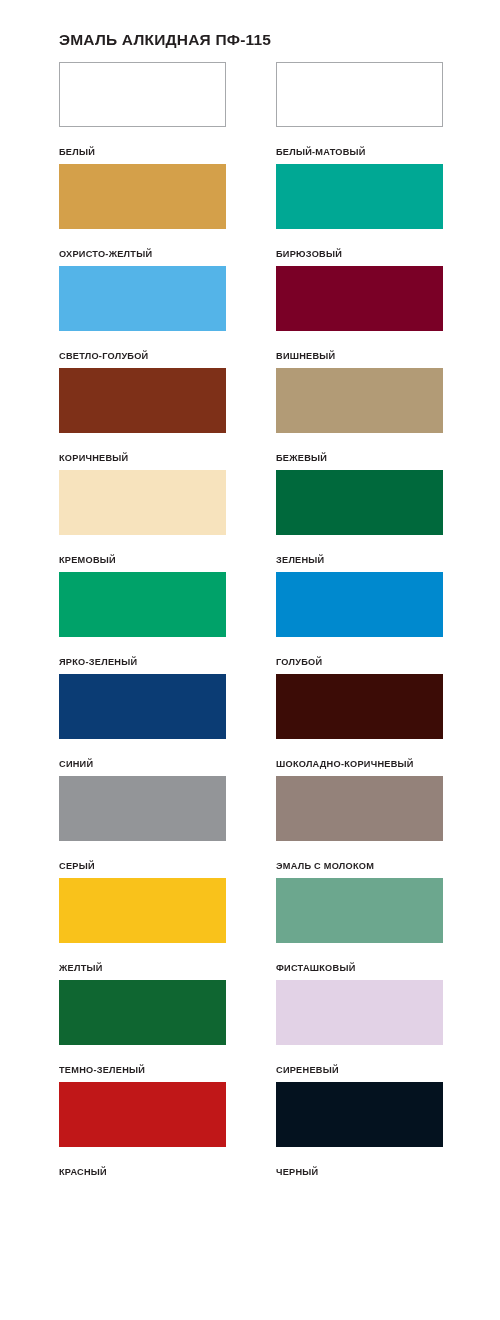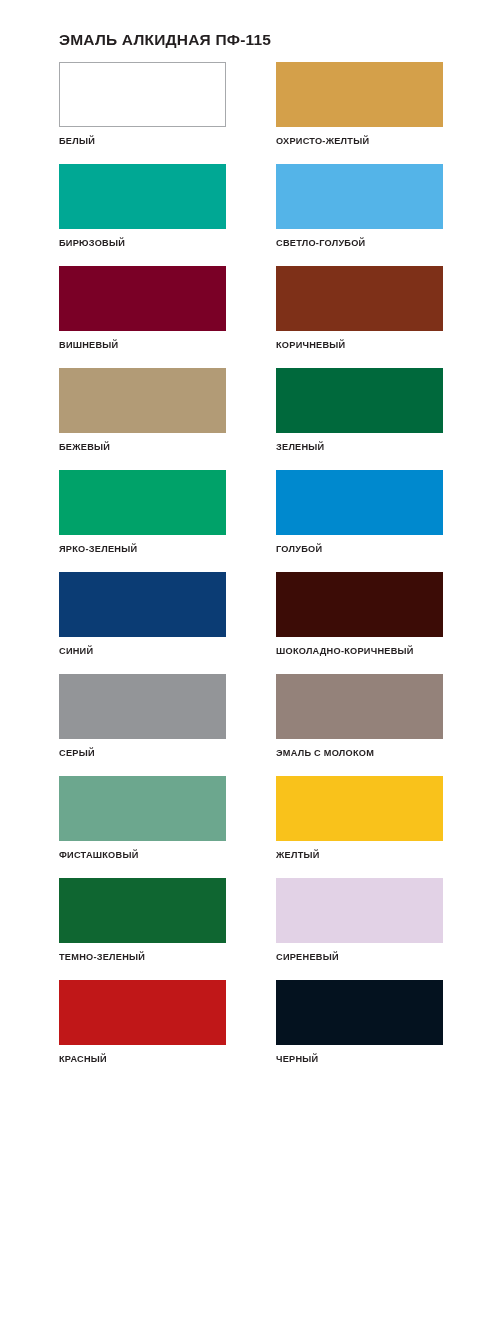--- a/index.html
+++ b/index.html
@@ -56,41 +56,45 @@
     height: 65px;
     display: block;
     box-sizing: border-box;
     background: #ffffff;
   }
   .swatch-chip.outlined {
     border: 1px solid #a7a9ac;
   }
   .swatch-label {
     display: block;
-    margin-top: 9px;
+    margin-top: 20px;
     font-size: 9.2px;
     font-weight: 700;
     letter-spacing: 0.25px;
     color: #231f20;
     line-height: 11px;
     white-space: nowrap;
     font-family: "Liberation Sans", sans-serif;
   }
 </style>
 </head>
 <body>
 
 <div class="sheet">
 
   <div class="chart-title">ЭМАЛЬ АЛКИДНАЯ ПФ-115</div>
 
   <div class="swatch-grid">
       <div class="swatch-cell">
         <span class="swatch-chip outlined" style="background: rgb(255, 255, 255);"></span>
         <span class="swatch-label">БЕЛЫЙ</span>
+      </div>
+      <div class="swatch-cell">
+        <span class="swatch-chip outlined" style="background: rgb(255, 255, 255);"></span>
+        <span class="swatch-label">БЕЛЫЙ-МАТОВЫЙ</span>
       </div>
       <div class="swatch-cell">
         <span class="swatch-chip" style="background: rgb(212, 160, 74);"></span>
         <span class="swatch-label">ОХРИСТО-ЖЕЛТЫЙ</span>
       </div>
       <div class="swatch-cell">
         <span class="swatch-chip" style="background: rgb(0, 168, 148);"></span>
         <span class="swatch-label">БИРЮЗОВЫЙ</span>
       </div>
       <div class="swatch-cell">
@@ -101,20 +105,24 @@
         <span class="swatch-chip" style="background: rgb(122, 0, 38);"></span>
         <span class="swatch-label">ВИШНЕВЫЙ</span>
       </div>
       <div class="swatch-cell">
         <span class="swatch-chip" style="background: rgb(126, 48, 24);"></span>
         <span class="swatch-label">КОРИЧНЕВЫЙ</span>
       </div>
       <div class="swatch-cell">
         <span class="swatch-chip" style="background: rgb(178, 155, 118);"></span>
         <span class="swatch-label">БЕЖЕВЫЙ</span>
+      </div>
+      <div class="swatch-cell">
+        <span class="swatch-chip" style="background: rgb(247, 227, 189);"></span>
+        <span class="swatch-label">КРЕМОВЫЙ</span>
       </div>
       <div class="swatch-cell">
         <span class="swatch-chip" style="background: rgb(0, 105, 60);"></span>
         <span class="swatch-label">ЗЕЛЕНЫЙ</span>
       </div>
       <div class="swatch-cell">
         <span class="swatch-chip" style="background: rgb(0, 162, 105);"></span>
         <span class="swatch-label">ЯРКО-ЗЕЛЕНЫЙ</span>
       </div>
       <div class="swatch-cell">
@@ -131,26 +139,26 @@
       </div>
       <div class="swatch-cell">
         <span class="swatch-chip" style="background: rgb(147, 149, 152);"></span>
         <span class="swatch-label">СЕРЫЙ</span>
       </div>
       <div class="swatch-cell">
         <span class="swatch-chip" style="background: rgb(148, 130, 122);"></span>
         <span class="swatch-label">ЭМАЛЬ С МОЛОКОМ</span>
       </div>
       <div class="swatch-cell">
+        <span class="swatch-chip" style="background: rgb(249, 194, 27);"></span>
+        <span class="swatch-label">ЖЕЛТЫЙ</span>
+      </div>
+      <div class="swatch-cell">
         <span class="swatch-chip" style="background: rgb(108, 167, 142);"></span>
         <span class="swatch-label">ФИСТАШКОВЫЙ</span>
-      </div>
-      <div class="swatch-cell">
-        <span class="swatch-chip" style="background: rgb(249, 194, 27);"></span>
-        <span class="swatch-label">ЖЕЛТЫЙ</span>
       </div>
       <div class="swatch-cell">
         <span class="swatch-chip" style="background: rgb(15, 102, 49);"></span>
         <span class="swatch-label">ТЕМНО-ЗЕЛЕНЫЙ</span>
       </div>
       <div class="swatch-cell">
         <span class="swatch-chip" style="background: rgb(226, 210, 230);"></span>
         <span class="swatch-label">СИРЕНЕВЫЙ</span>
       </div>
       <div class="swatch-cell">

